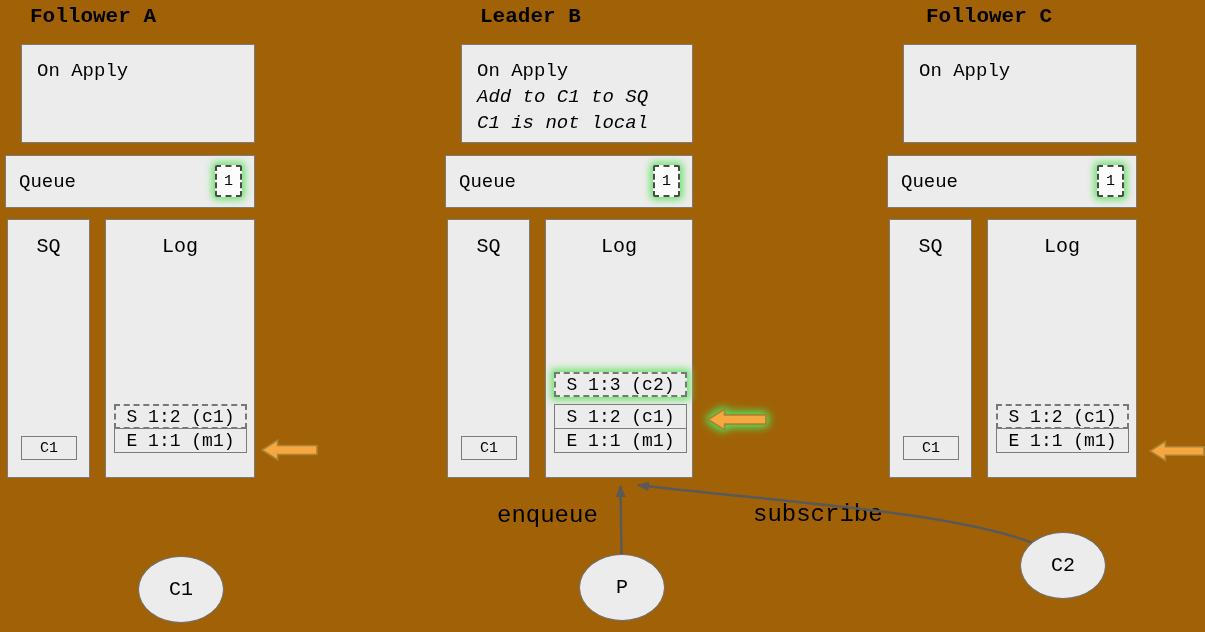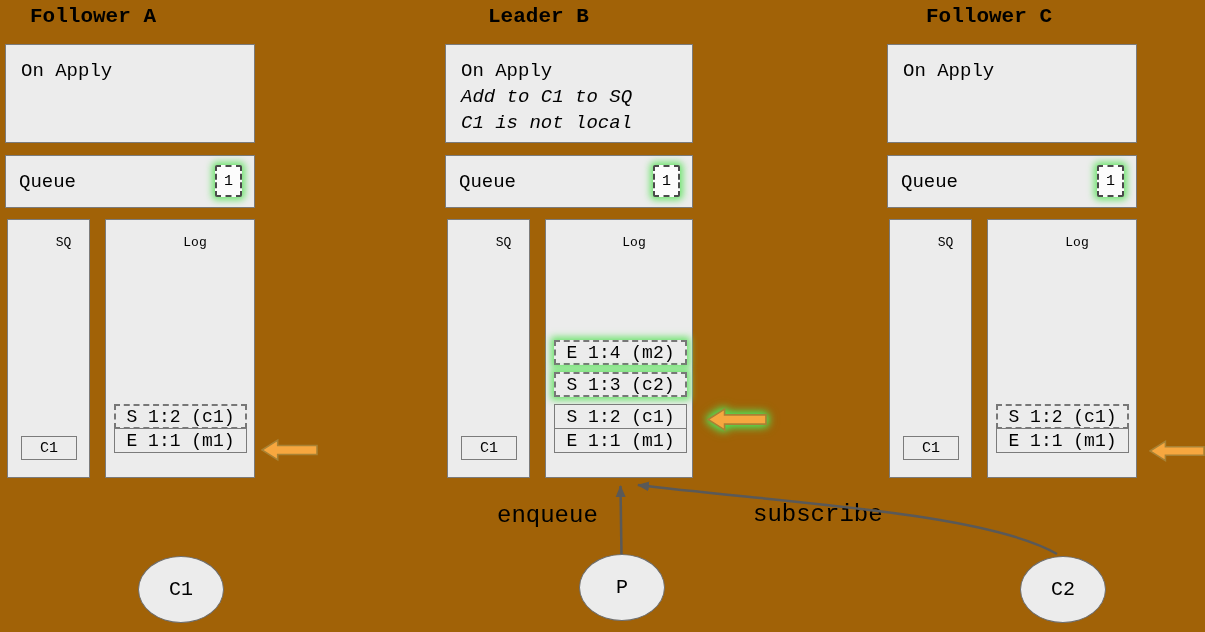--- a/index.html
+++ b/index.html
@@ -6,36 +6,36 @@
   .stage{
     position:relative;width:1205px;height:632px;background:#a16207;
     font-family:Liberation Mono, monospace;color:#000;overflow:hidden;
   }
   .node{position:absolute;top:0;height:482px;}
   .node-a{left:5px;width:250px;}
   .node-b{left:445px;width:248px;}
   .node-c{left:887px;width:250px;}
   .node-title{position:absolute;top:5px;font-size:21px;font-weight:bold;white-space:nowrap;}
   .node-a .node-title{left:25px;}
-  .node-b .node-title{left:43px;text-align:center;}
+  .node-b .node-title{left:35px;text-align:center;}
   .node-c .node-title{left:26px;margin-left:13px;}
   .box{position:absolute;background:#ececec;border:1.5px solid #7b7b7b;box-sizing:border-box;}
-  .apply{left:0;right:0;top:44px;height:99px;padding:13px 8px 0 15px;font-size:19px;line-height:26px;}
+  .apply{left:16px;right:0;top:44px;height:99px;padding:13px 8px 0 15px;font-size:19px;line-height:26px;}
   .apply .note{font-style:italic;}
   .queue{left:0;right:0;top:155px;height:53px;display:flex;align-items:center;padding-left:13px;font-size:19px;}
   .badge{
     position:absolute;right:12px;top:9px;width:27px;height:32px;
     background:#fcfcfc;border:2px dashed #4a4a4a;border-radius:2px;
     display:flex;align-items:center;justify-content:center;font-size:15px;
     box-shadow:0 0 7px 3px #6fe46f;box-sizing:border-box;
   }
   .sq{left:2px;top:219px;width:83px;height:259px;}
   .log{left:100px;top:219px;width:150px;height:259px;}
   .node-b .log{width:148px;}
-  .col-label{position:absolute;top:15px;left:15px;width:100%;text-align:center;font-size:13px;}
+  .col-label{position:absolute;top:15px;left:0;width:100%;text-align:center;font-size:20px;}
   .entry{
     position:absolute;left:8px;width:133px;height:25px;background:#ececec;
     border:1.5px solid #7b7b7b;box-sizing:border-box;
     display:flex;align-items:center;justify-content:center;font-size:18px;white-space:nowrap;
   }
   .entry.dashed{border:2px dashed #777;}
   .entry.glow{box-shadow:0 0 7px 3px #6fe46f;}
   .slot1{bottom:24px;}.slot2{bottom:48px;}.slot3{bottom:80px;}.slot4{bottom:112px;}
   .sq-slot{
     position:absolute;left:13px;bottom:17px;width:56px;height:24px;background:#ececec;
@@ -43,21 +43,21 @@
     display:flex;align-items:center;justify-content:center;font-size:15px;
   }
   .block-arrow{position:absolute;z-index:4;}
   .block-arrow.glow{filter:drop-shadow(0 0 5px #54dd54) drop-shadow(0 0 3px #54dd54);}
   .actor{
     position:absolute;width:84px;height:65px;background:#ececec;border:1.5px solid #6e6e6e;
     border-radius:50%;display:flex;align-items:center;justify-content:center;font-size:20px;z-index:6;
   }
   .actor-c1{left:138px;top:556px;}
   .actor-p{left:579px;top:554px;}
-  .actor-c2{left:1020px;top:556px;}
+  .actor-c2{left:1020px;top:532px;}
   .edge-label{position:absolute;font-size:24px;z-index:3;white-space:nowrap;}
   .edge-label-enqueue{left:497px;top:502px;}
   .edge-label-subscribe{left:753px;top:501px;text-align:right;}
   .overlay{position:absolute;left:0;top:0;z-index:5;pointer-events:none;}
 </style>
 </head>
 <body>
 
 <div class="stage">
 
@@ -101,21 +101,20 @@
     <div class="box queue">
       <span>Queue</span>
       <span class="badge">1</span>
     </div>
     <div class="box sq">
       <div class="col-label">SQ</div>
       <div class="sq-slot">C1</div>
     </div>
     <div class="box log">
       <div class="col-label">Log</div>
-      <div class="entry dashed glow slot4">E 1:4 (m2)</div>
       <div class="entry dashed glow slot3">S 1:3 (c2)</div>
       <div class="entry slot2">S 1:2 (c1)</div>
       <div class="entry slot1">E 1:1 (m1)</div>
     </div>
   </div>
 
   <div class="node node-c">
     <div class="node-title">Follower C</div>
     <div class="box apply">
       <div>On Apply</div>

